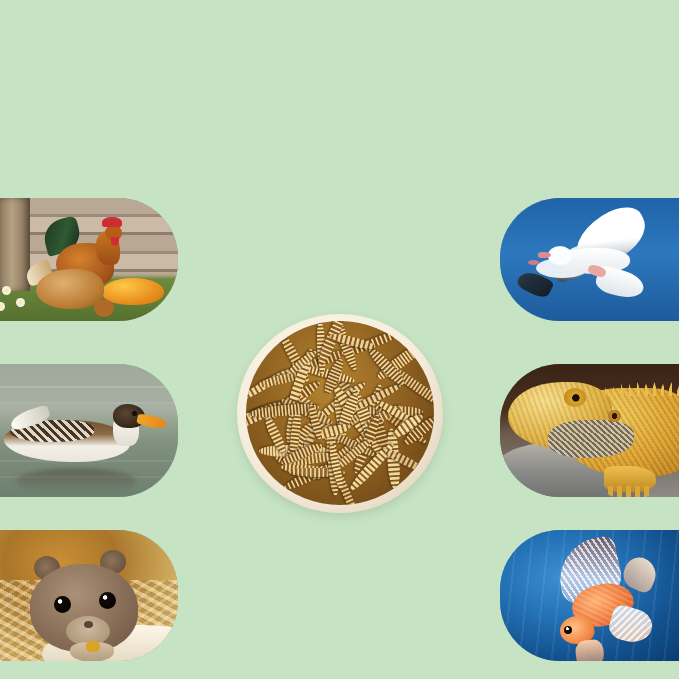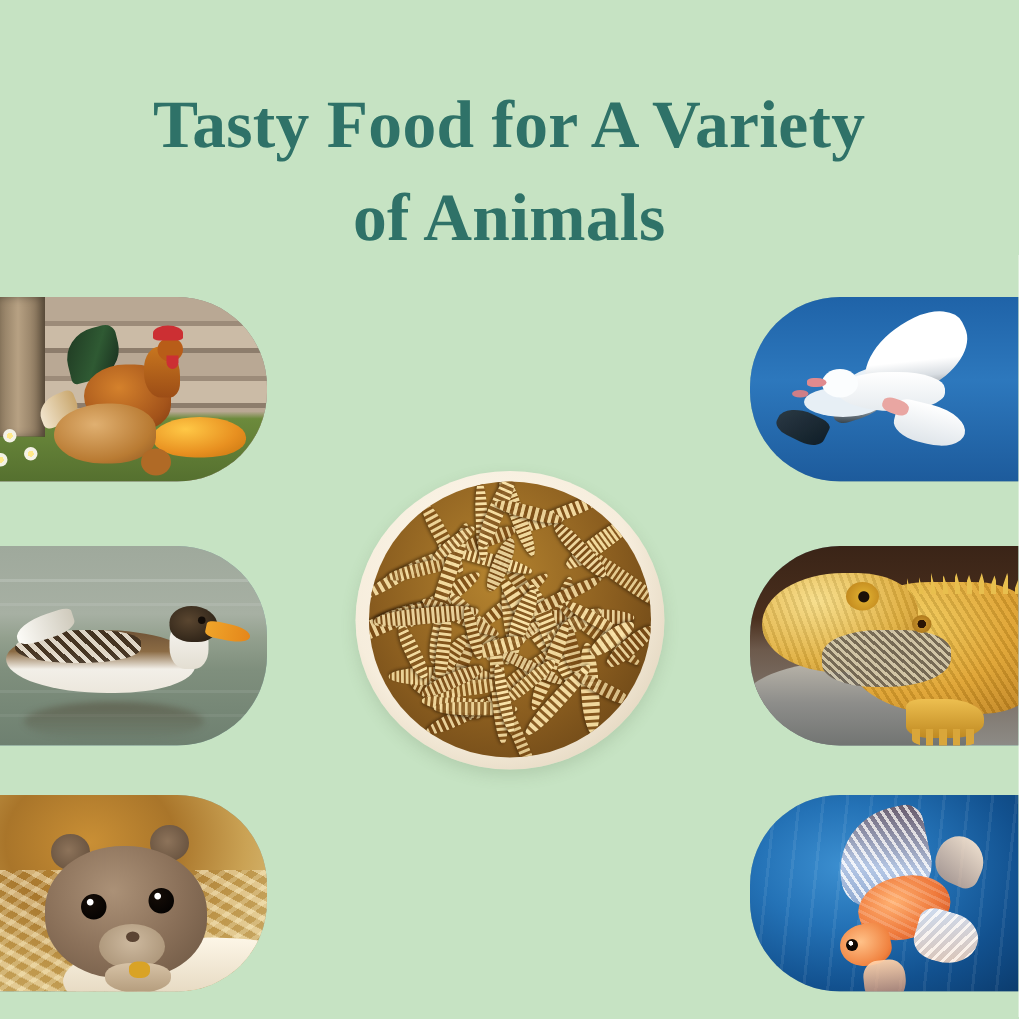--- a/index.html
+++ b/index.html
@@ -441,24 +441,20 @@
   }
 
   
   .sr { position: absolute; width: 1px; height: 1px; overflow: hidden; clip: rect(0 0 0 0); }
 </style>
 </head>
 <body>
 
 <div id="poster">
 
-  <div id="title-block">
-    <span class="tline">Tasty Food for A Variety</span>
-    <span class="tline">of Animals</span>
-  </div>
 
   <div class="tile tile-left row1">
     <div class="scene sc-chicken">
       <div class="post"></div>
       <div class="pumpkin"></div>
       <div class="daisy" style="left:8px;  bottom:26px;"></div>
       <div class="daisy" style="left:22px; bottom:14px;"></div>
       <div class="daisy" style="left:2px;  bottom:10px;"></div>
       <div class="rooster">
         <div class="tail"></div>

